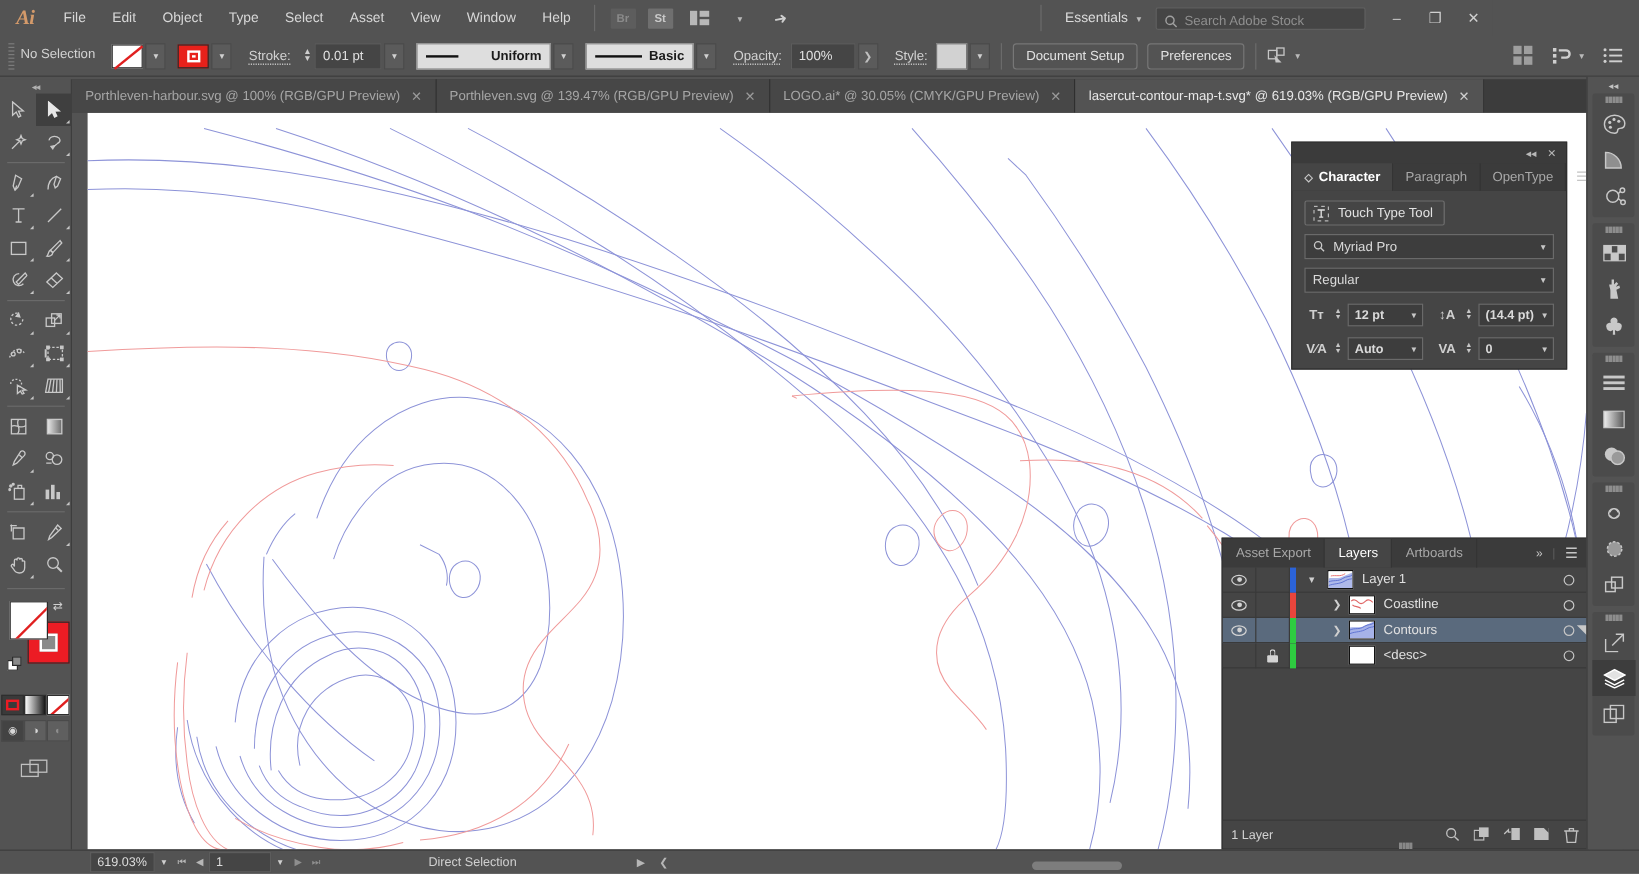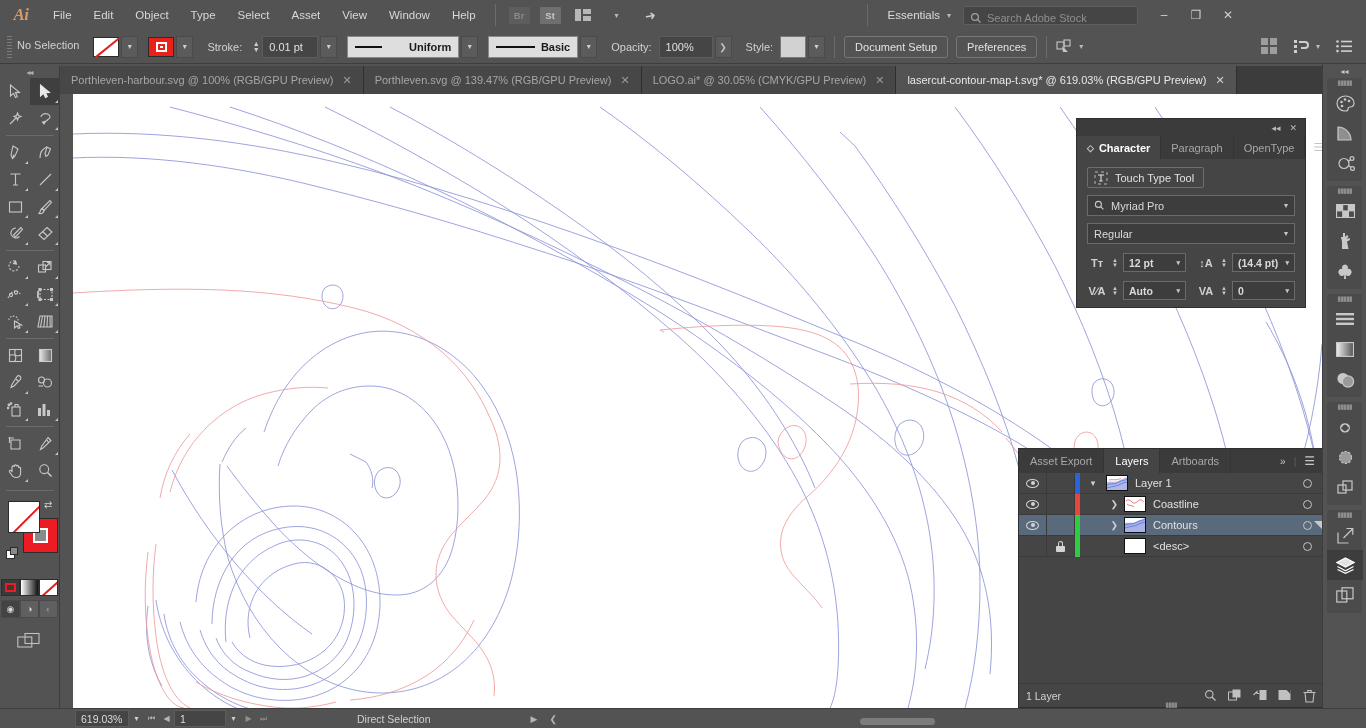--- a/index.html
+++ b/index.html
@@ -66,21 +66,21 @@
     position: absolute; left: 0; top: 30px; width: 1366px; height: 34px;
     background: #535353; border-bottom: 1px solid #3d3d3d;
     display: flex; align-items: center; padding-left: 4px;
   }
   .gripper {
     width: 9px; height: 24px; display:flex; flex-direction:column; justify-content:center; gap:2px;
     padding: 0 3px;
   }
   .gripper span { display:block; height:1px; background:#7c7c7c; width: 5px; }
   .cb-label { font-size: 11px; color: #d2d2d2; white-space: nowrap; }
-  .cb-label.u { text-decoration-style: dotted; text-underline-offset: 3px; }
+  .cb-label.u { text-decoration: underline; text-decoration-style: dotted; text-underline-offset: 3px; }
   .swatch-fill {
     width: 26px; height: 20px; background: #fff; border: 1px solid #2b2b2b; position: relative;
   }
   .swatch-fill .slash {
     position: absolute; left: -2px; top: 50%; width: 30px; height: 1.5px; background: #e02020;
     transform: rotate(-39deg); transform-origin: center;
   }
   .swatch-stroke {
     width: 26px; height: 20px; background: #e8211b; border: 1px solid #2b2b2b;
     display: flex; align-items: center; justify-content: center;

